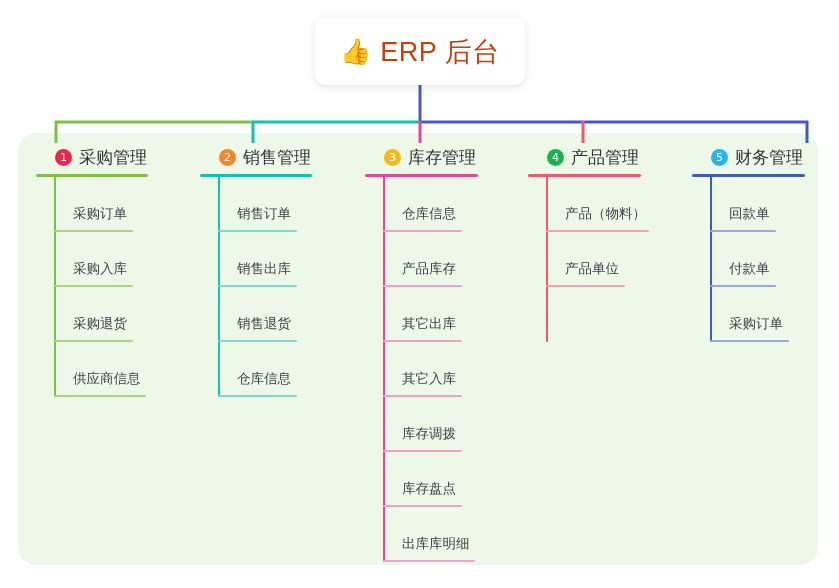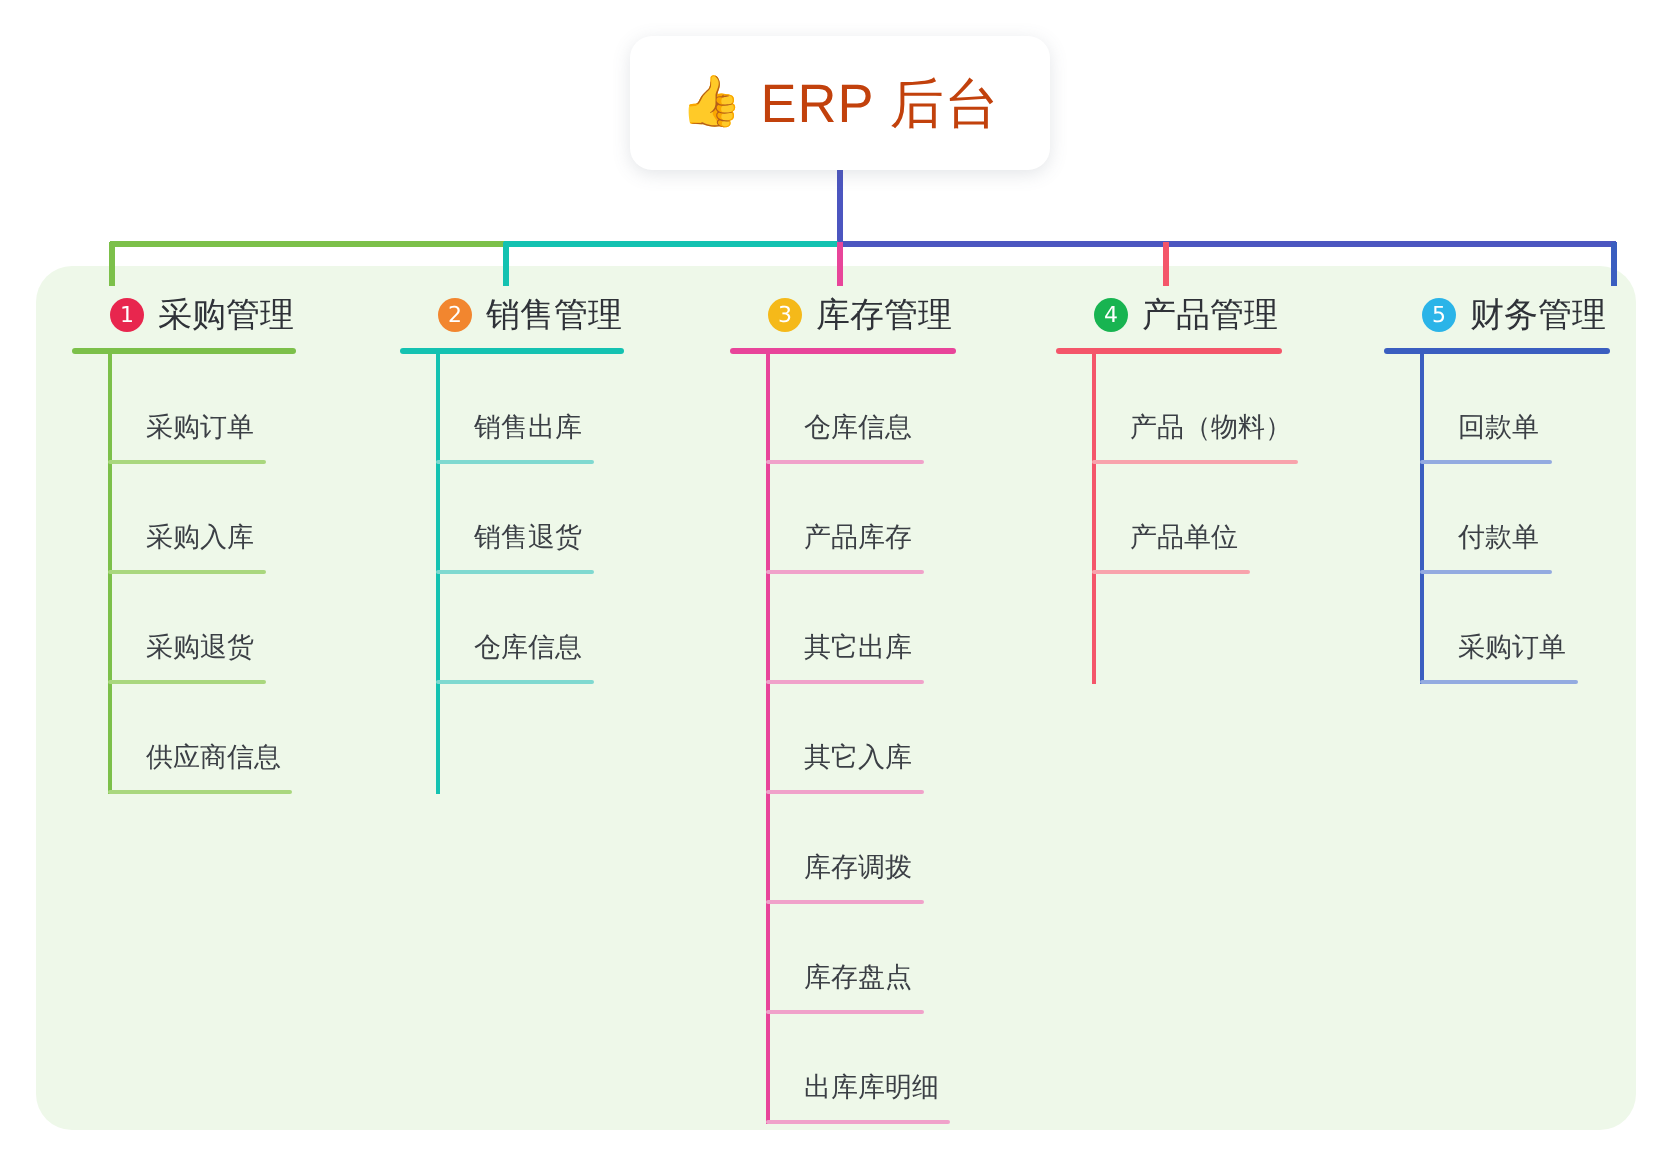--- a/index.html
+++ b/index.html
@@ -191,20 +191,24 @@
       </div>
       <div class="col" style="left: 200px; width: 150px;">
         <div class="col-head">
           <span class="badge" style="background: rgb(242, 134, 47);">2</span>
           <span class="col-title">销售管理</span>
         </div>
         <div class="head-rule" style="background: rgb(20, 194, 177); width: 112px;"></div>
         <div class="items">
           <div class="spine" style="background: rgb(20, 194, 177); height: 220px;"></div>
           <div class="item">
+            <span class="item-label">销售订单</span>
+            <div class="item-rule" style="background: rgb(127, 217, 208); width: 79px;"></div>
+          </div>
+          <div class="item">
             <span class="item-label">销售出库</span>
             <div class="item-rule" style="background: rgb(127, 217, 208); width: 79px;"></div>
           </div>
           <div class="item">
             <span class="item-label">销售退货</span>
             <div class="item-rule" style="background: rgb(127, 217, 208); width: 79px;"></div>
           </div>
           <div class="item">
             <span class="item-label">仓库信息</span>
             <div class="item-rule" style="background: rgb(127, 217, 208); width: 79px;"></div>

